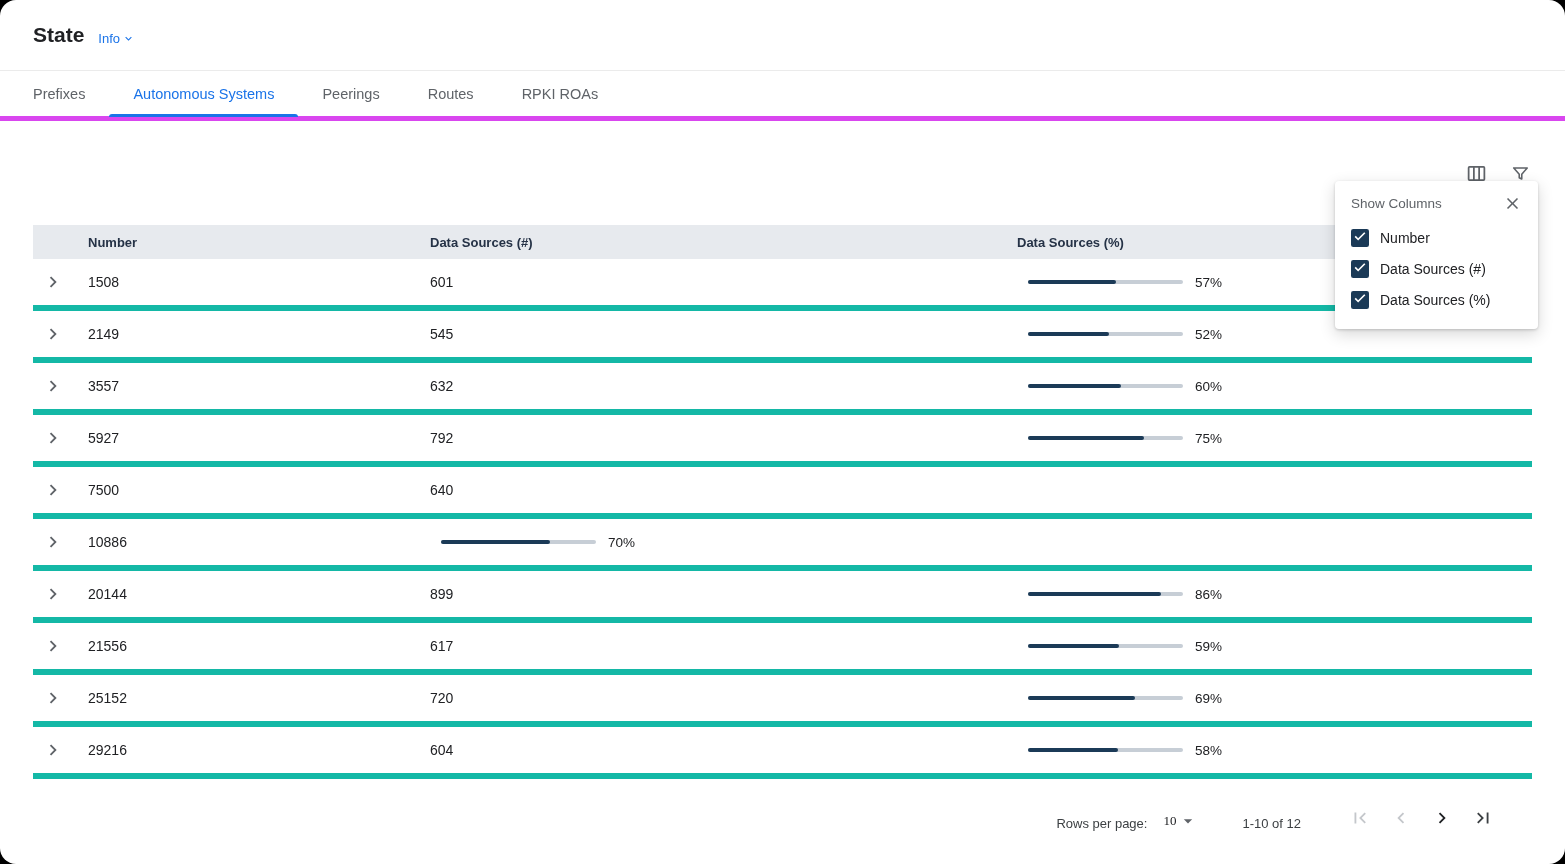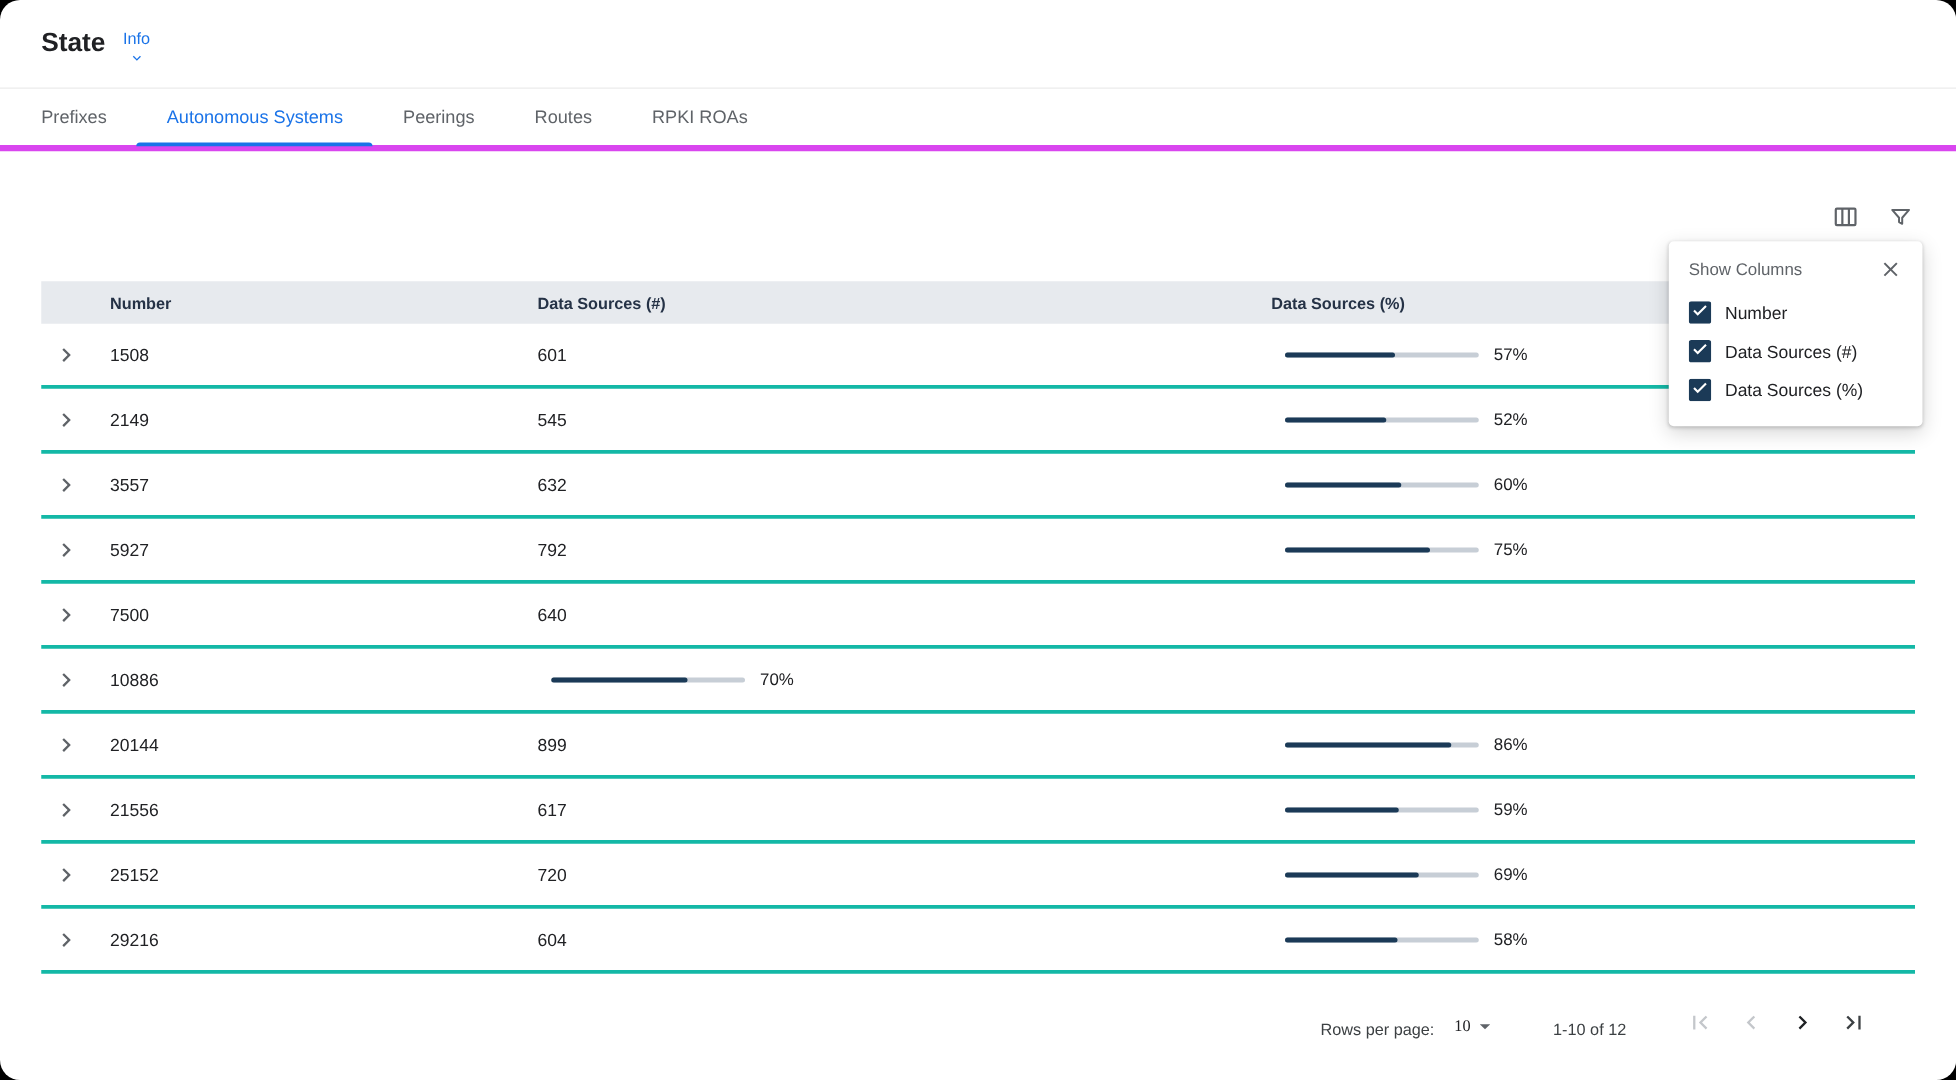--- a/index.html
+++ b/index.html
@@ -17,21 +17,21 @@
   
   .page-header {
     display: flex; align-items: center;
     height: 71px; padding: 0 33px;
     border-bottom: 1px solid #ebebeb;
   }
   .page-title { font-size: 21px; font-weight: 700; color: #202124; }
   .info-link {
     display: inline-flex; align-items: center; gap: 2px;
     margin-left: 14px; margin-top: 6px;
-    color: var(--accent, #1a73e8); font-size: 13px; cursor: pointer; flex-direction: column;
+    color: var(--accent, #1a73e8); font-size: 13px; cursor: pointer;
   }
 
   
   .tab-bar {
     display: flex; height: 50px; padding: 0 9px;
     border-bottom: 5px solid #d946ef;
   }
   .tab {
     position: relative; display: flex; align-items: center;
     padding: 0 24px; font-size: 14.5px; font-weight: 500;
@@ -62,21 +62,21 @@
     grid-template-columns: 55px 342px 587px 1fr;
     align-items: center;
   }
   .thead {
     height: 34px;
     background: var(--header-bg, #e7eaee);
     font-size: 13px; font-weight: 700; color: #253246;
   }
   .trow {
     height: 52px;
-    border-bottom: 3px solid #14b8a6;
+    border-bottom: 6px solid #14b8a6;
     font-size: 14px; color: #202124;
   }
   .chev-cell { padding-left: 6px; }
   .expand-btn {
     display: inline-flex; align-items: center; justify-content: center;
     width: 28px; height: 28px; cursor: pointer;
   }
   .pct-cell { display: flex; align-items: center; }
   .pct-cell.th { display: block; }
   .bar {
@@ -103,21 +103,21 @@
   .range { margin-left: 44px; }
   .page-nav { display: flex; align-items: center; gap: 15px; margin-left: 46px; }
   .nav-btn {
     background: none; border: none; cursor: pointer;
     width: 26px; height: 26px;
     display: flex; align-items: center; justify-content: center;
   }
 
   
   .popup {
-    position: absolute; top: 193px; right: 27px; width: 203px;
+    position: absolute; top: 181px; right: 27px; width: 203px;
     background: #fff; border-radius: 4px;
     box-shadow: 0 1px 3px rgba(0,0,0,.18), 0 5px 16px rgba(0,0,0,.16);
     padding: 13px 16px 14px; z-index: 10;
   }
   .popup-header {
     display: flex; align-items: center; justify-content: space-between;
     margin-bottom: 9px;
   }
   .popup-title { font-size: 13.5px; font-weight: 500; color: #5f6368; }
   .close-btn { background: none; border: none; cursor: pointer; display: flex; padding: 0; }

